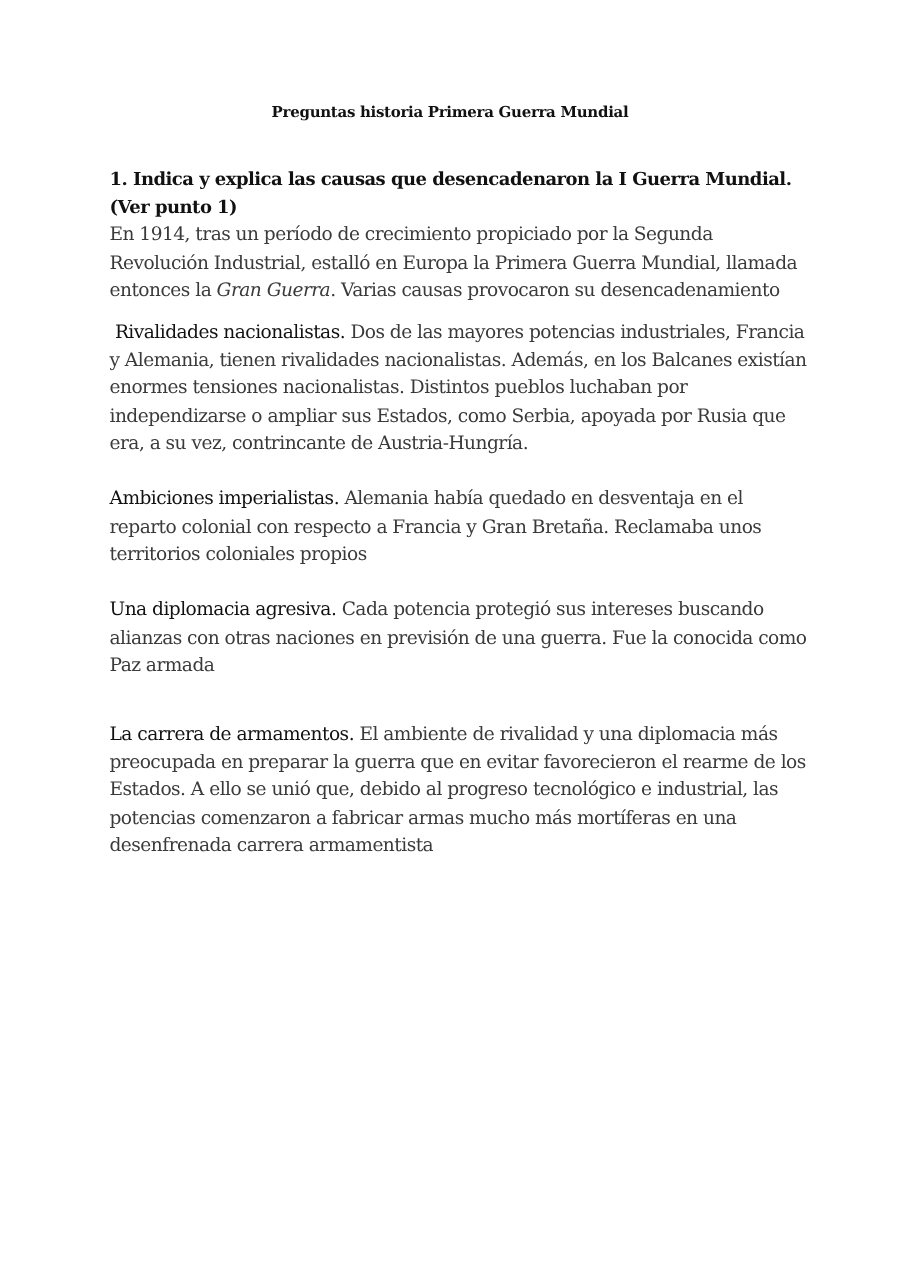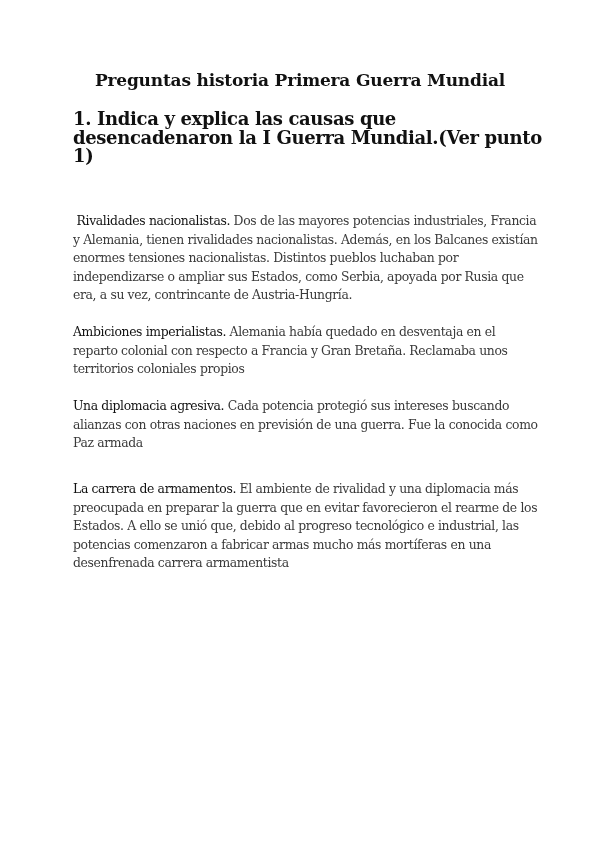--- a/index.html
+++ b/index.html
@@ -4,39 +4,40 @@
 <style>
   html, body { margin: 0; padding: 0; background: #ffffff; }
   body { width: 600px; height: 848px; position: relative; overflow: hidden; }
   .page {
     position: absolute; left: 0; top: 0; width: 600px; height: 848px;
     font-family: "DejaVu Serif", serif;
     color: #3a3a3a;
   }
   .title {
     position: absolute; left: 0; top: 70px; width: 600px;
-    text-align: center; font-weight: bold; font-size: 17px;
+    text-align: center; font-weight: bold; font-size: 10px;
     color: #111; letter-spacing: -0.2px;
   }
   .block {
     position: absolute; left: 73px; width: 470px;
     font-size: 12.4px; line-height: 18.6px; letter-spacing: -0.35px;
   }
-  .q-heading { font-weight: bold; color: #111; font-size: 18px; }
+  .q-heading { font-weight: bold; color: #111; font-size: 12px; }
   .lead { font-weight: normal; color: #111; }
   em { font-style: italic; }
 </style>
 </head>
 <body>
 
 <div class="page">
   <div class="title">Preguntas historia Primera Guerra Mundial</div>
 
   <div class="block" style="top:110px;">
     <div class="q-heading">1. Indica y explica las causas que desencadenaron la I Guerra Mundial.(Ver punto 1)</div>
+    <div><span>En 1914, tras un período de crecimiento propiciado por la Segunda Revolución Industrial, estalló en Europa la Primera Guerra Mundial, llamada entonces la </span><em>Gran Guerra</em><span>. Varias causas provocaron su desencadenamiento</span></div>
   </div>
 
   <div class="block" style="top:212px;">
     &nbsp;<span class="lead">Rivalidades nacionalistas.</span><span> Dos de las mayores potencias industriales, Francia y Alemania, tienen rivalidades nacionalistas.  Además, en los Balcanes existían enormes tensiones nacionalistas. Distintos pueblos luchaban por independizarse o ampliar sus Estados, como Serbia, apoyada por Rusia que era, a su vez, contrincante de Austria-Hungría.</span>
   </div>
 
   <div class="block" style="top:323px;">
     <span class="lead">Ambiciones imperialistas.</span><span> Alemania había quedado en desventaja en el reparto colonial con respecto a Francia y Gran Bretaña. Reclamaba unos territorios coloniales propios</span>
   </div>
 

